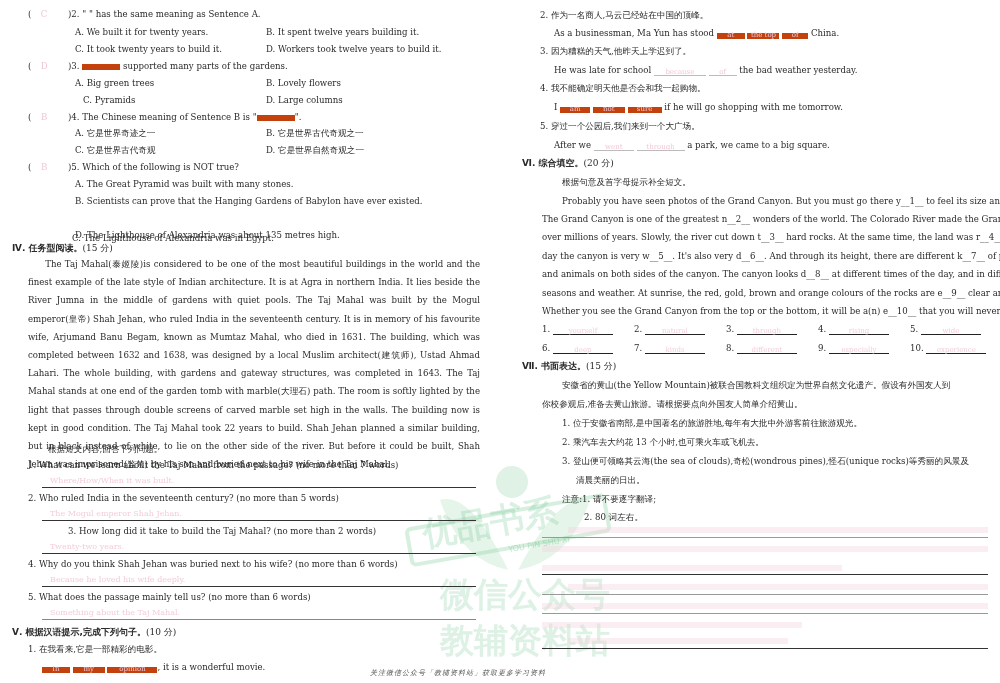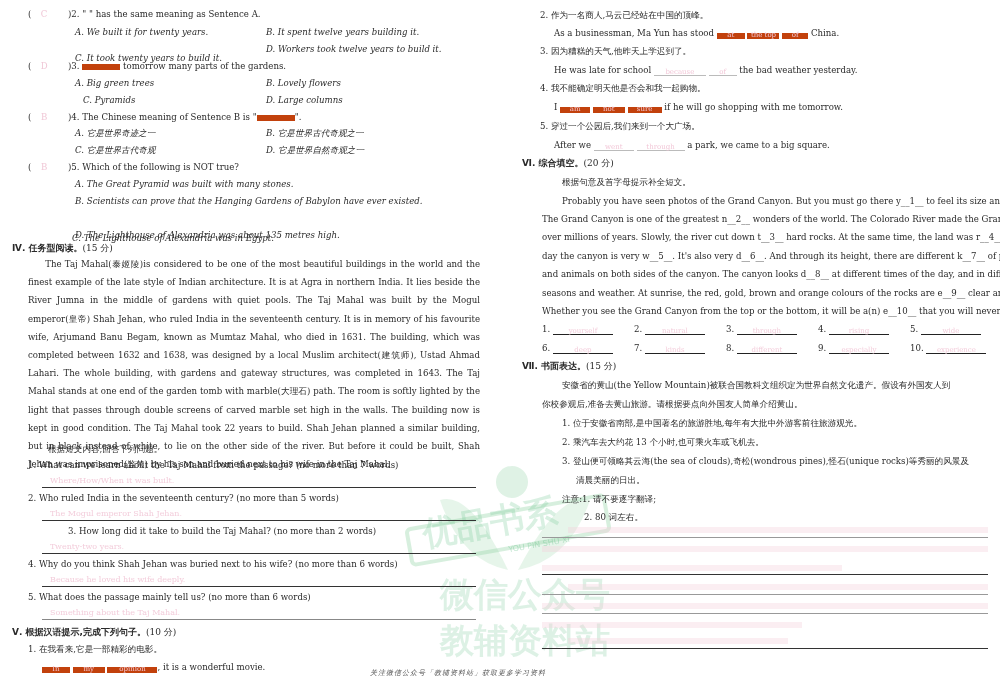--- a/index.html
+++ b/index.html
@@ -4,21 +4,21 @@
 <style>
   * { box-sizing: border-box; margin: 0; padding: 0; }
   html, body { width: 1000px; height: 683px; background: #ffffff; overflow: hidden; }
   body { position: relative; font-family: "DejaVu Serif", "Liberation Serif", serif; color: #2a2a2a; font-size: 8.6px; }
   .page { position: absolute; top: 0; left: 0; width: 1000px; height: 683px; }
   .col { position: absolute; top: 0; }
   .col-left { left: 28px; width: 452px; }
   .col-right { left: 528px; width: 460px; }
 
   .line { position: absolute; white-space: nowrap; line-height: 12px; }
-  .opt { position: absolute; white-space: nowrap; line-height: 12px; font-style: italic; }
+  .opt { position: absolute; white-space: nowrap; line-height: 12px; }
   .paren { display: inline-block; width: 40px; }
   .paren .ans { color: #f0c7d6; display: inline-block; width: 20px; text-align: center; }
   .blank { display: inline-block; border-bottom: 6px solid #c2410c; height: 10px; vertical-align: -1px; color: #f2c8d8; font-size: 7px; text-align: center; }
   .blank-faint { border-bottom: 1px solid #bbb; }
   .section-head { font-family: "DejaVu Sans", "Liberation Sans", sans-serif; font-weight: bold; font-size: 9px; }
   .section-head .pts { font-weight: normal; font-family: "DejaVu Serif", serif; }
   .para { position: absolute; text-align: justify; line-height: 18.2px; font-size: 8.6px; }
   .para p { text-indent: 2em; }
   .ans-line { position: absolute; height: 1px; background: #333; }
   .ans-text { position: absolute; color: #f3cddb; font-size: 8px; white-space: nowrap; }
@@ -47,27 +47,27 @@
     <div class="wm-text" style="position:absolute; left:40px; top:158px; font-size:34px;">教辅资料站</div>
   </div>
 
   <div class="col col-left">
 
     <div class="line" style="top:8px; left:0;">
       <span class="paren">( <span class="ans">C</span></span><span>)2. "           " has the same meaning as Sentence A.</span>
     </div>
     <div class="opt" style="top:26px; left:47px;">A.  We built it for twenty years.</div>
     <div class="opt" style="top:26px; left:238px;">B.  It spent twelve years building it.</div>
-    <div class="opt" style="top:52px; left:47px;text-align:center;">C.  It took twenty years to build it.</div>
+    <div class="opt" style="top:43px; left:47px;text-align:center;">C.  It took twenty years to build it.</div>
     <div class="opt" style="top:43px; left:238px;">D.  Workers took twelve years to build it.</div>
 
     <div class="line" style="top:60px; left:0;">
       <span class="paren">( <span class="ans">D</span></span><span>)3.</span>
       <span class="blank" style="width:38px;"></span>
-      <span>tomorrow many parts of the gardens.</span>
+      <span>supported many parts of the gardens.</span>
     </div>
     <div class="opt" style="top:77px; left:47px;">A.  Big green trees</div>
     <div class="opt" style="top:77px; left:238px;">B.  Lovely flowers</div>
     <div class="opt" style="top:94px; left:47px;padding-left:8px;">C.  Pyramids</div>
     <div class="opt" style="top:94px; left:238px;">D.  Large columns</div>
 
     <div class="line" style="top:111px; left:0;">
       <span class="paren">( <span class="ans">B</span></span><span>)4.</span>
       <span>The Chinese meaning of Sentence B is "</span><span class="blank" style="width:38px;"></span><span>".</span>
     </div>

